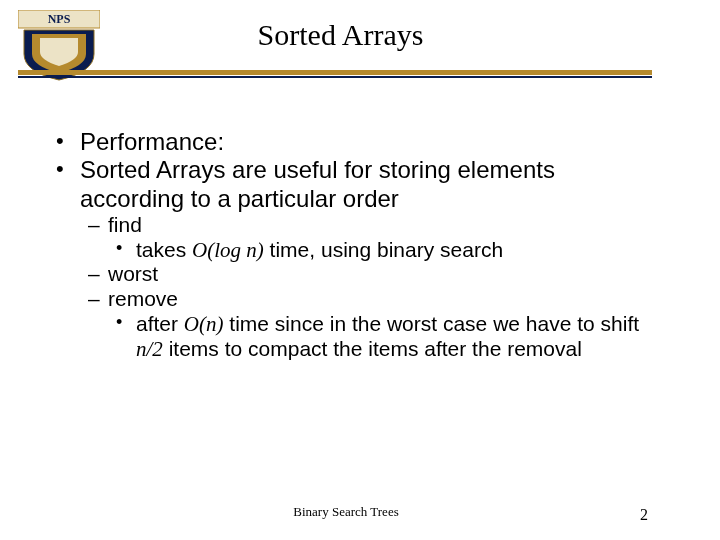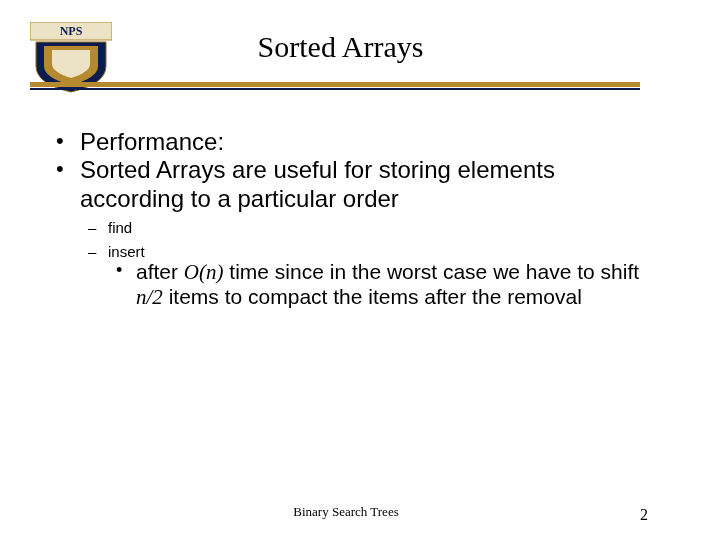--- a/index.html
+++ b/index.html
@@ -1,27 +1,27 @@
 <!DOCTYPE html>
 <html><head>
 <meta charset="utf-8">
 <style>
   * { margin: 0; padding: 0; box-sizing: border-box; }
   html, body { width: 720px; height: 540px; font-family: Arial, Helvetica, sans-serif; background: #fff; color: #000; }
-  .slide { width: 692px; height: 540px; position: relative; padding: 16px; }
+  .slide { width: 692px; height: 540px; position: relative; padding: 4px; }
   .header { position: relative; height: 78px; }
   .logo { position: absolute; left: 14px; top: 6px; width: 82px; height: 72px; }
   .title { position: absolute; top: 14px; left: 0; right: 11px; text-align: center; font-size: 30px; font-family: Georgia, 'Times New Roman', serif; font-weight: 400; }
   .rule-wrap { position: absolute; left: 14px; right: 36px; top: 66px; }
   .rule-gold { height: 5px; background: #B58A2E; }
   .rule-blue { height: 2px; background: #0A1C4F; margin-top: 1px; }
   .content { position: absolute; left: 50px; right: 46px; top: 128px; font-size: 24px; line-height: 1.18; }
   .b1 { position: relative; padding-left: 30px; margin-bottom: 0; }
   .b1::before { content: "•"; position: absolute; left: 6px; top: 0; font-size: 22px; }
-  .b2 { position: relative; padding-left: 58px; font-size: 15px; margin-top: 6px; }
+  .b2 { position: relative; padding-left: 58px; font-size: 21px; }
   .b2::before { content: "–"; position: absolute; left: 38px; top: 0; }
   .b3 { position: relative; padding-left: 86px; font-size: 21px; }
   .b3::before { content: "•"; position: absolute; left: 66px; top: 0; font-size: 18px; }
   .it { font-style: italic; font-family: Georgia, 'Times New Roman', serif; }
   .footer { position: absolute; bottom: 16px; left: 0; right: 0; height: 20px; }
   .footer-title { position: absolute; left: 0; right: 0; text-align: center; font-size: 13px; font-family: Georgia, 'Times New Roman', serif; }
   .footer-page { position: absolute; right: 44px; bottom: 0; font-size: 16px; font-family: Georgia, 'Times New Roman', serif; }
 </style>
 </head>
 <body>
@@ -43,23 +43,27 @@
       <div class="rule-gold"></div>
       <div class="rule-blue"></div>
     </div>
   </div>
 
   <div class="content">
     <div class="b1"><span>Performance:</span></div>
     <div class="b1"><span>Sorted Arrays are useful for storing elements according to a particular order</span></div>
 
     <div class="b2"><span>find</span></div>
+    <div class="b3">
+      <span>takes </span><span class="it">O</span><span class="it">(log </span><span class="it">n</span><span class="it">)</span><span> time, using binary search</span>
+    </div>
 
-    <div class="b2"><span>insert</span></div>
+    <div class="b2"><span>worst</span></div>
 
+    <div class="b2"><span>remove</span></div>
     <div class="b3">
       <span>after </span><span class="it">O</span><span class="it">(</span><span class="it">n</span><span class="it">)</span><span> time since in the worst case we have to shift </span><span class="it">n</span><span class="it">/2</span><span> items to compact the items after the removal</span>
     </div>
   </div>
 
   <div class="footer">
     <div class="footer-title">Binary Search Trees</div>
     <div class="footer-page">2</div>
   </div>
 </div>

